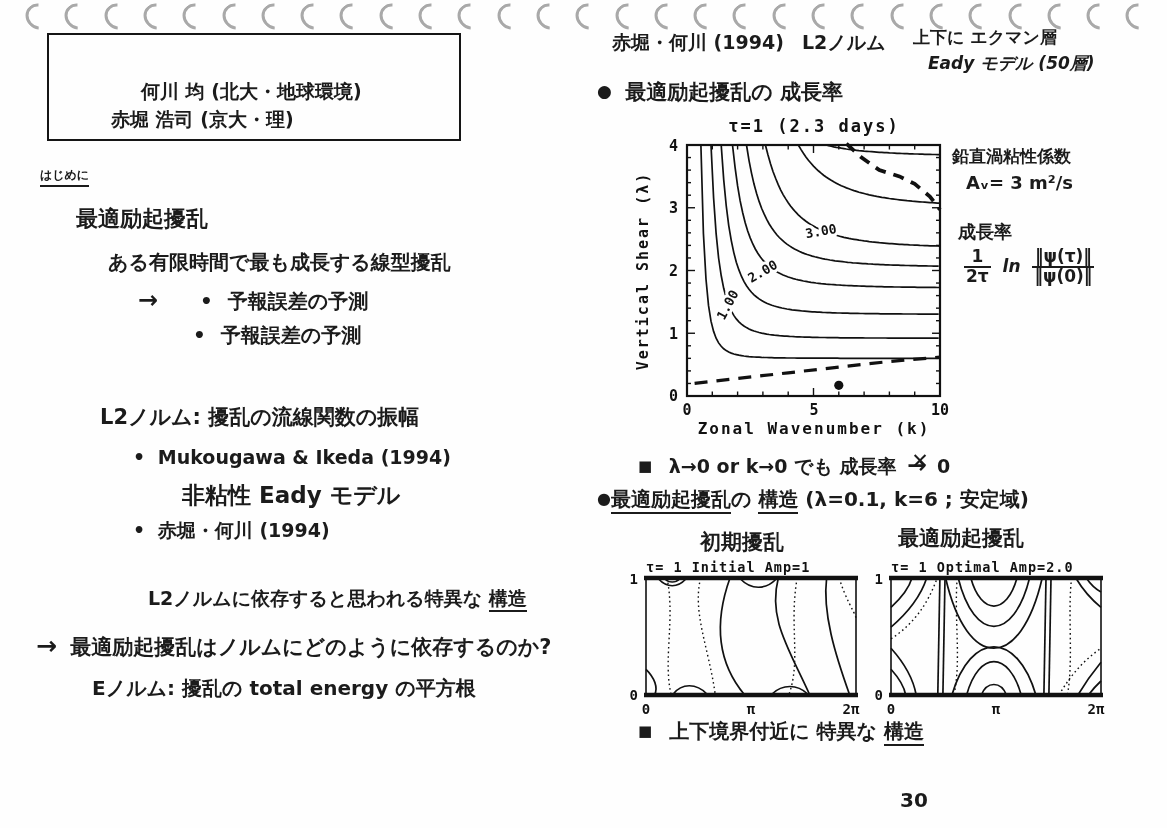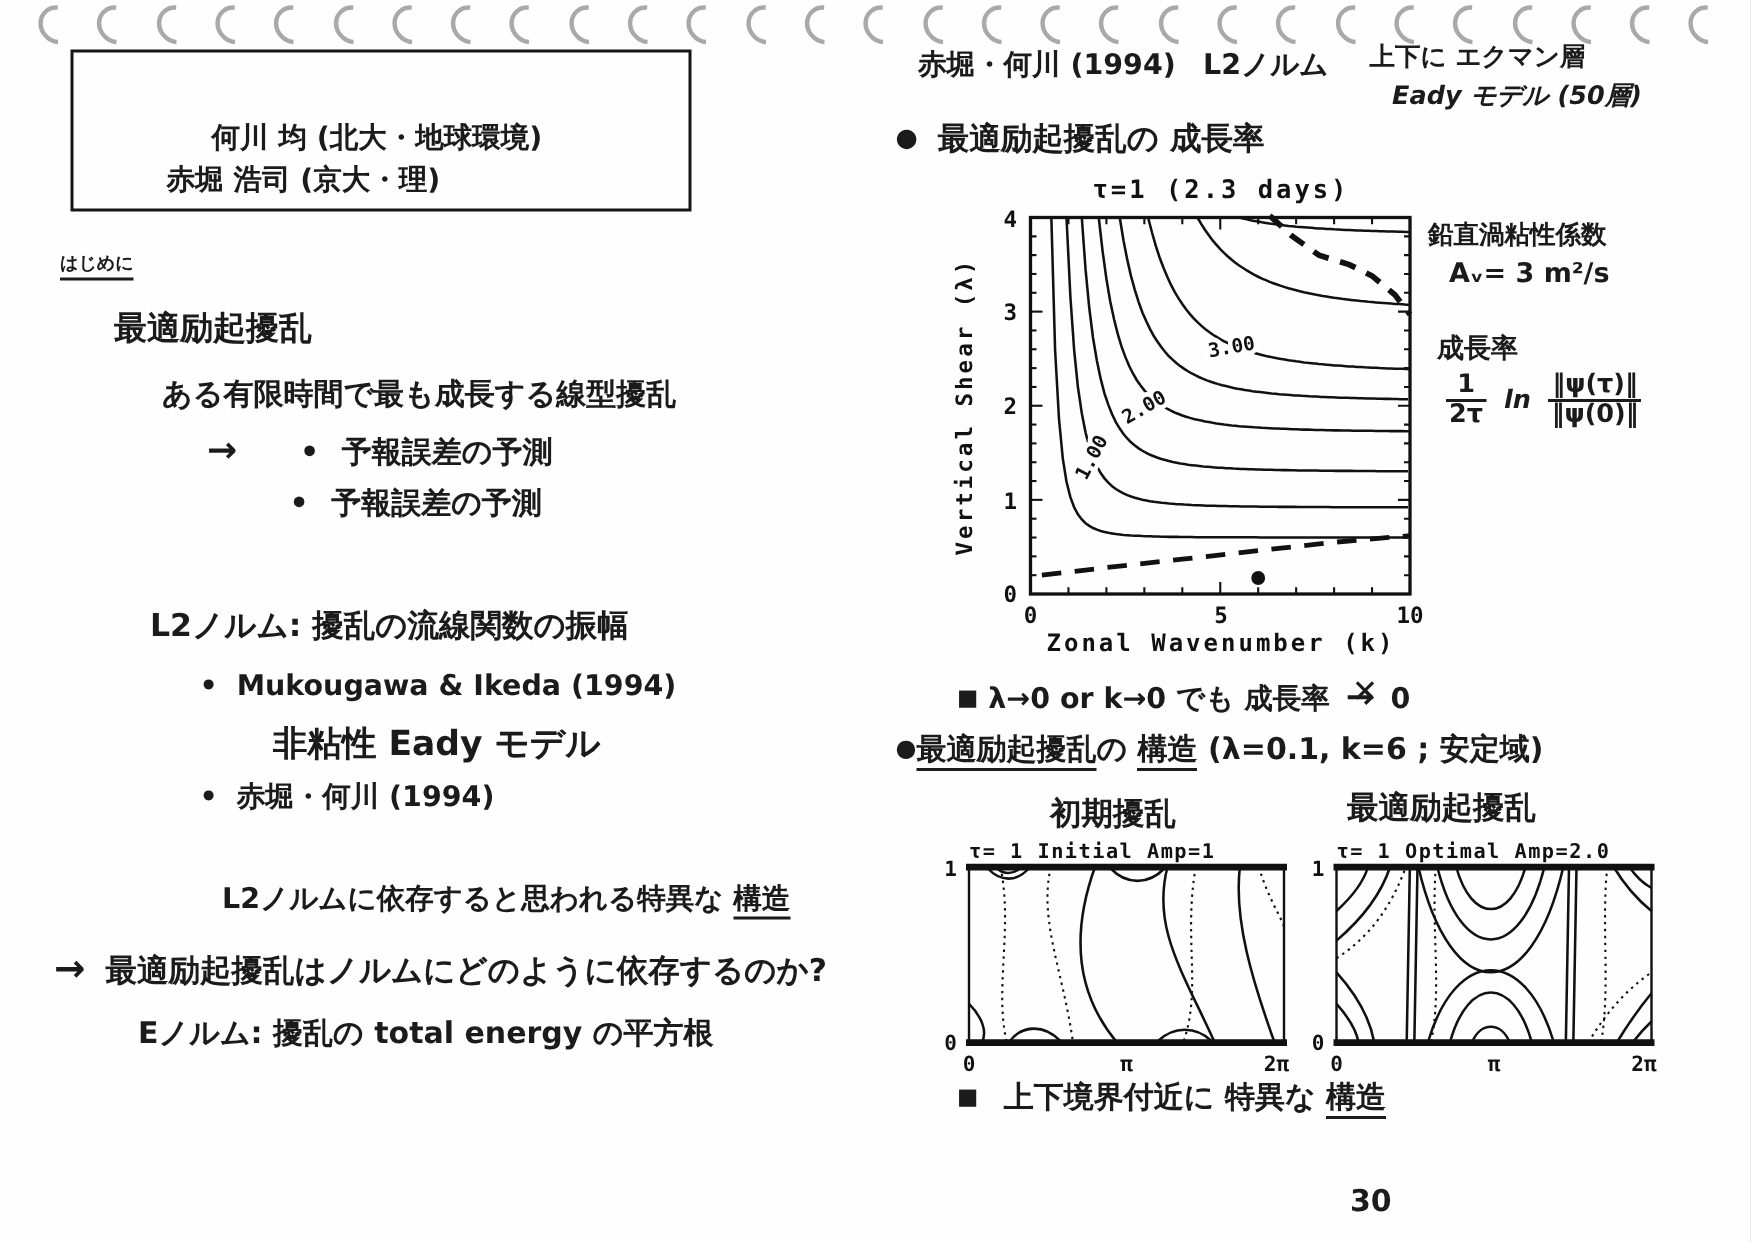--- a/index.html
+++ b/index.html
@@ -207,21 +207,21 @@
     </span>
     <span style="margin:0 6px;font-style:italic;">ln</span>
     <span class="frac">
       <span>‖ψ(τ)‖</span>
       <span class="den">‖ψ(0)‖</span>
     </span>
   </div>
 
   <div class="abs hw" style="left:638px;top:452px;font-size:19px;">
     <span style="font-size:15px;vertical-align:2px;">■</span>
-    <span style="">λ→0 or k→0  でも  成長率</span>
+    <span style="margin-left:10px;">λ→0 or k→0  でも  成長率</span>
     <span class="xarrow">
       <span style="font-size:23px;">→</span>
       <span class="cross">✕</span>
     </span>
     <span>0</span>
   </div>
 
   <div class="abs hw" style="left:597px;top:486px;font-size:20px;">
     <span style="font-size:16px;vertical-align:2px;">●</span><span class="u">最適励起擾乱</span><span>の </span><span class="u">構造</span><span> (λ=0.1, k=6 ; 安定域)</span>
   </div>

